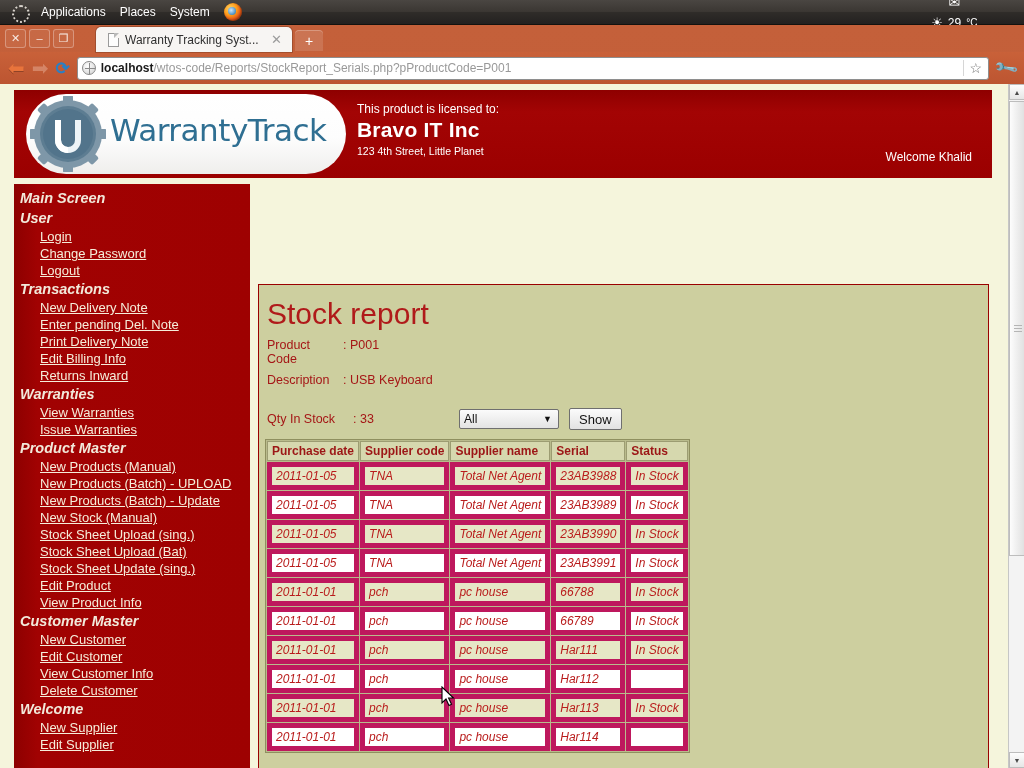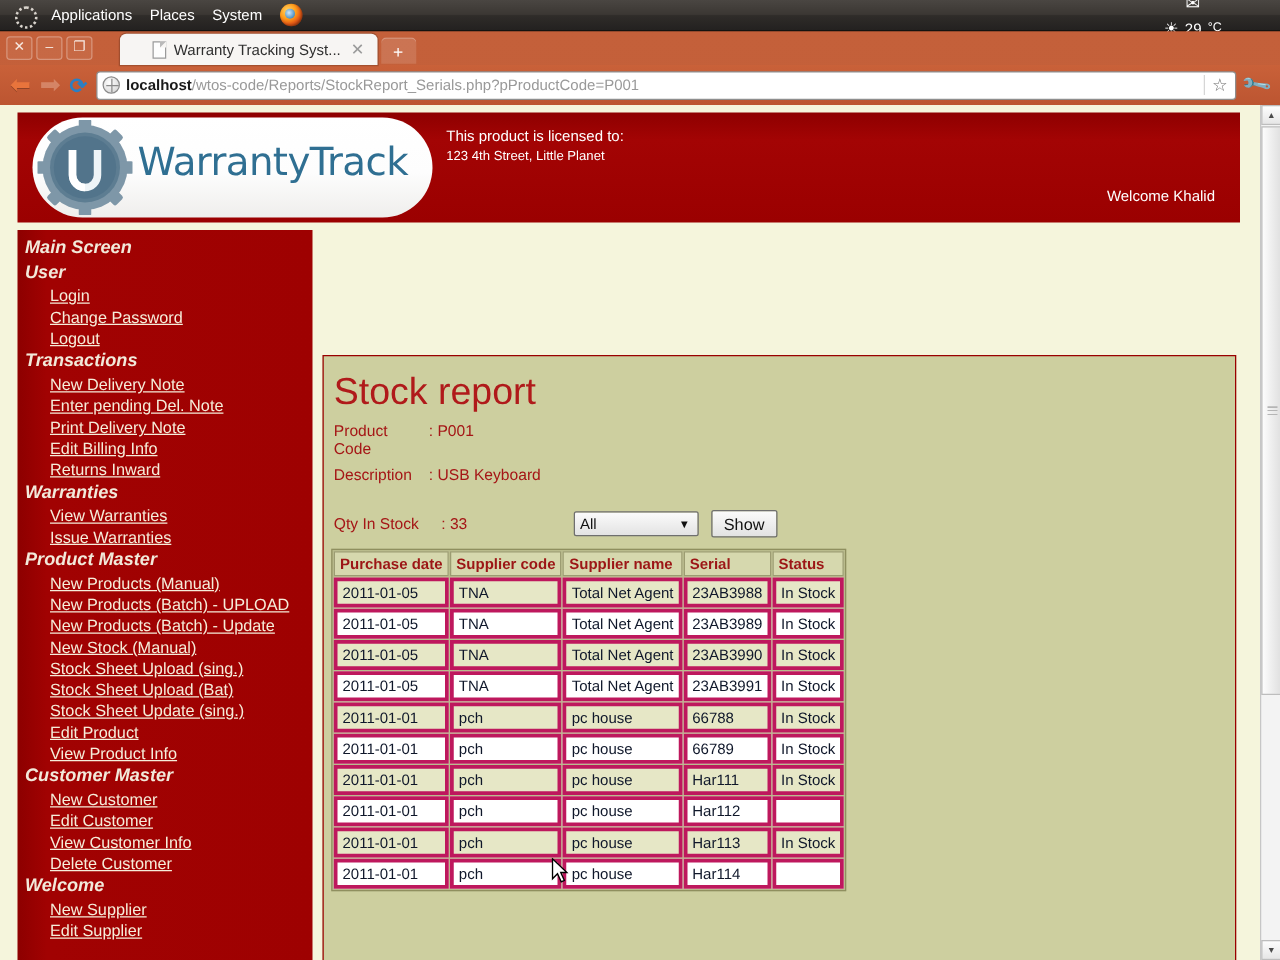--- a/index.html
+++ b/index.html
@@ -60,21 +60,21 @@
 
   
   #tabstrip { position: relative; height: 27px; }
   .winbtns { position: absolute; left: 5px; top: 4px; display: flex; gap: 3px; }
   .winbtn { width: 21px; height: 19px; border: 1px solid #d4advariant; }
   .winbtn { border: 1px solid rgba(255,255,255,.30); border-radius: 3px;
     background: rgba(255,255,255,0.06); color: #f7e9e2; font-size: 11px;
     display: flex; align-items: center; justify-content: center; line-height: 1; }
   #tabs-area { position: absolute; left: 96px; top: 0px; display: flex; align-items: flex-end; height: 27px; }
   .tab {
-    height: 25px; margin-top: 2px; padding: 0 8px 0 26px; min-width: 196px;
+    height: 25px; margin-top: 2px; padding: 0 8px 0 12px; min-width: 196px;
     background: #f7f5f3; border-radius: 5px 5px 0 0;
     display: flex; align-items: center; gap: 6px;
     font-size: 12px; color: #2f2f2f;
     box-shadow: 0 0 0 1px rgba(0,0,0,.18);
   }
   .tab-favicon { width: 11px; height: 14px; background: #fdfdfd; border: 1px solid #9a9a9a;
      position: relative; }
   .tab-favicon::after { content:""; position:absolute; right:-1px; top:-1px; border-width: 0 0 5px 5px;
      border-style: solid; border-color: transparent transparent #f7f5f3 #b9b9b9; }
   .tab-title { flex: 1; white-space: nowrap; overflow: hidden; }
@@ -175,22 +175,22 @@
   }
 
   
   #stock-table { margin: 9px 0 0 6px; border-collapse: separate; border-spacing: 1px;
     border: 1px solid #8f8f5f; background: #b9bb8c; }
   #stock-table th {
     background: #d6d8ae; border: 1px solid #9c9c72; color: #9c1616; font-size: 12px;
     font-weight: bold; text-align: left; padding: 2px 4px; white-space: nowrap;
   }
   #stock-table td {
-    border: 3px solid #be185d; color: #0f172a; font-size: 12px; padding: 2px 4px;
-    white-space: nowrap; height: 17px;
+    border: 5px solid #be185d; color: #b91c1c; font-size: 12px; padding: 2px 4px;
+    white-space: nowrap; height: 17px; font-style: italic;
   }
   #stock-table tr.odd td { background: #e6e7c6; }
   #stock-table tr.even td { background: #ffffff; }
   .col-date { width: 88px; } .col-sup { width: 86px; } .col-name { width: 88px; }
   .col-serial { width: 64px; } .col-status { width: 50px; }
 
   
   #vscroll { position: absolute; right: 0; top: 59px; width: 16px; height: 684px;
     background: #f3f3f3; border-left: 1px solid #c6c6c6; }
   .sb-btn { width: 16px; height: 16px; background: linear-gradient(to bottom,#fdfdfd,#e6e6e6);
@@ -309,20 +309,21 @@
               <path d="M-13,-14 L-13,6 A13,13 0 0 0 13,6 L13,-14 L7,-14 L7,6 A7,7 0 0 1 -7,6 L-7,-14 Z" fill="#eef4f7"></path>
               <path d="M-13,-14 L-13,6 A13,13 0 0 0 0,19 L0,13 A7,7 0 0 1 -7,6 L-7,-14 Z" fill="#ffffff"></path>
             </g>
           </svg>
           <div id="logo-word">
             <span>Warranty</span><span>Track</span>
           </div>
         </div>
         <div id="license-block">
           <div id="lic-line1">This product is licensed to:</div>
+          <div id="lic-line2">Bravo IT Inc</div>
           <div id="lic-line3">123 4th Street, Little Planet</div>
         </div>
         <div id="welcome-user">Welcome Khalid</div>
       </div>
 
       <div id="sidebar">
           <div class="menu-group">Main Screen</div>
           <div class="menu-group">User</div>
           <div class="menu-link">Login</div>
           <div class="menu-link">Change Password</div>

